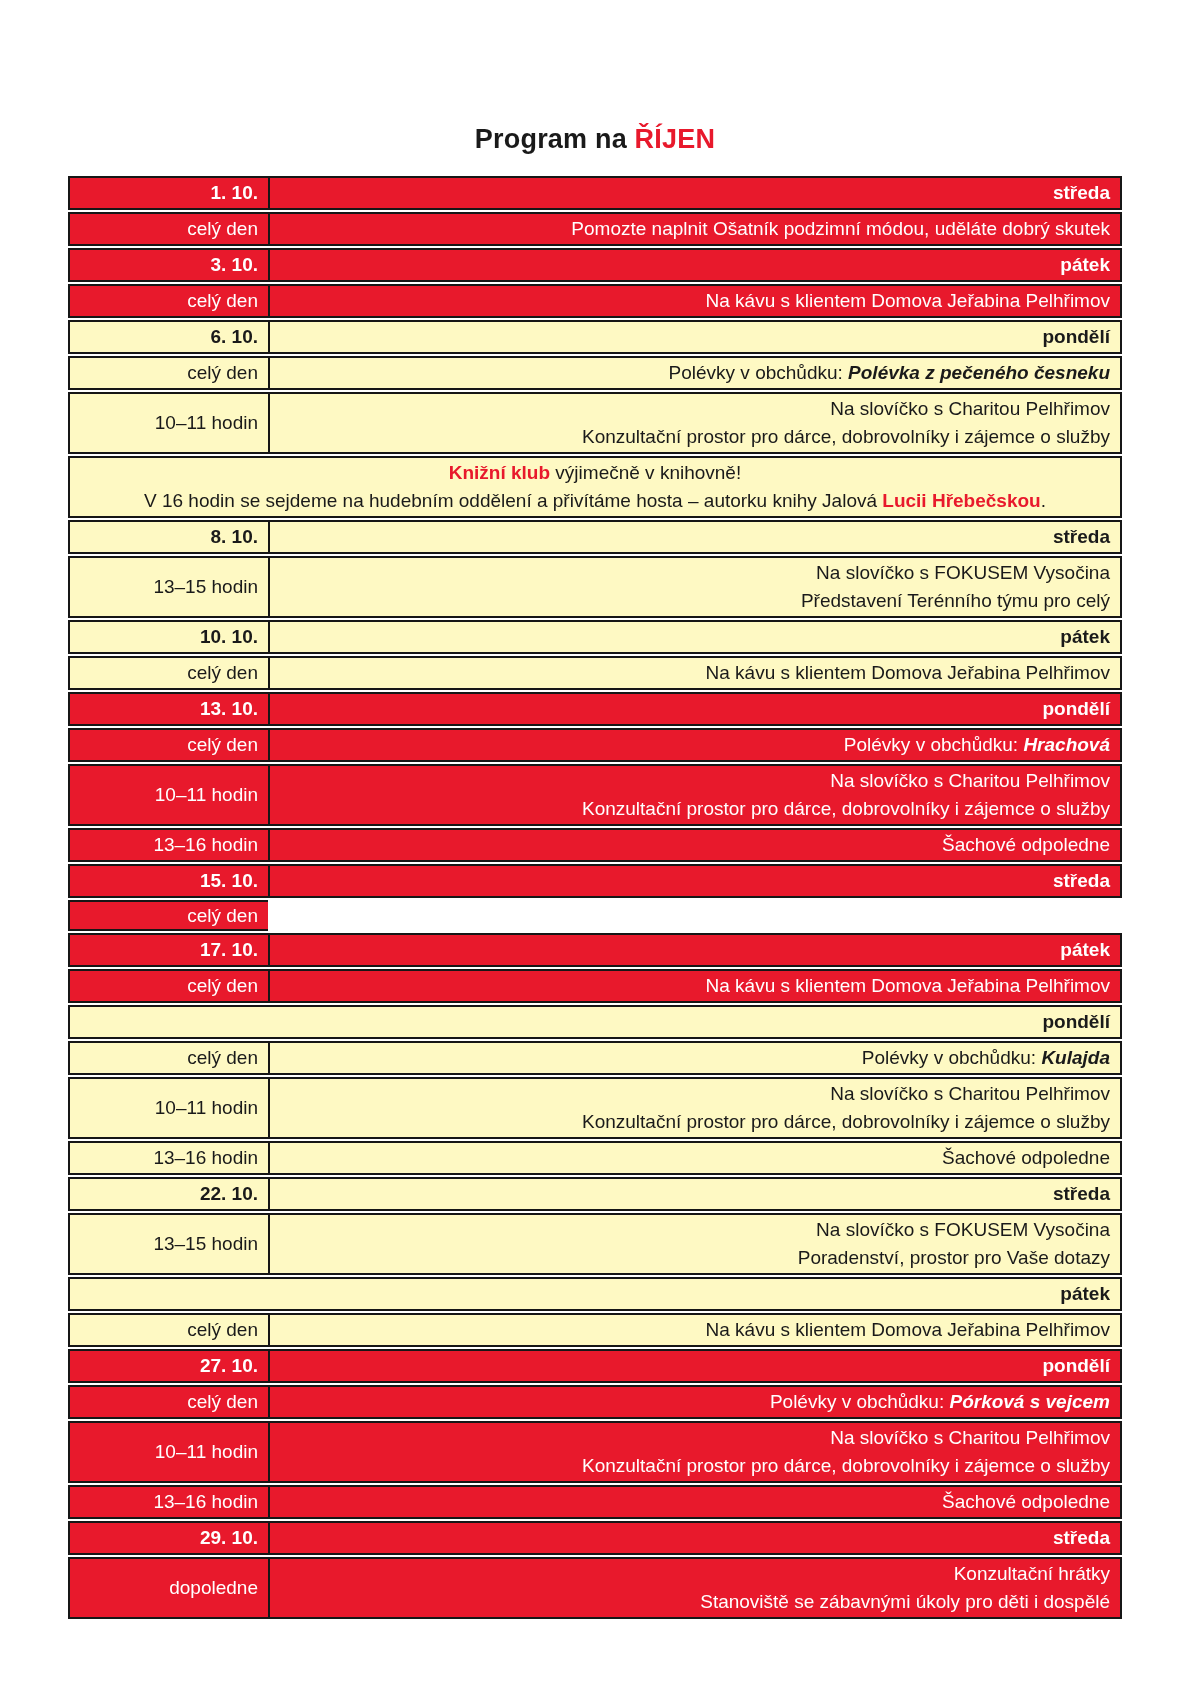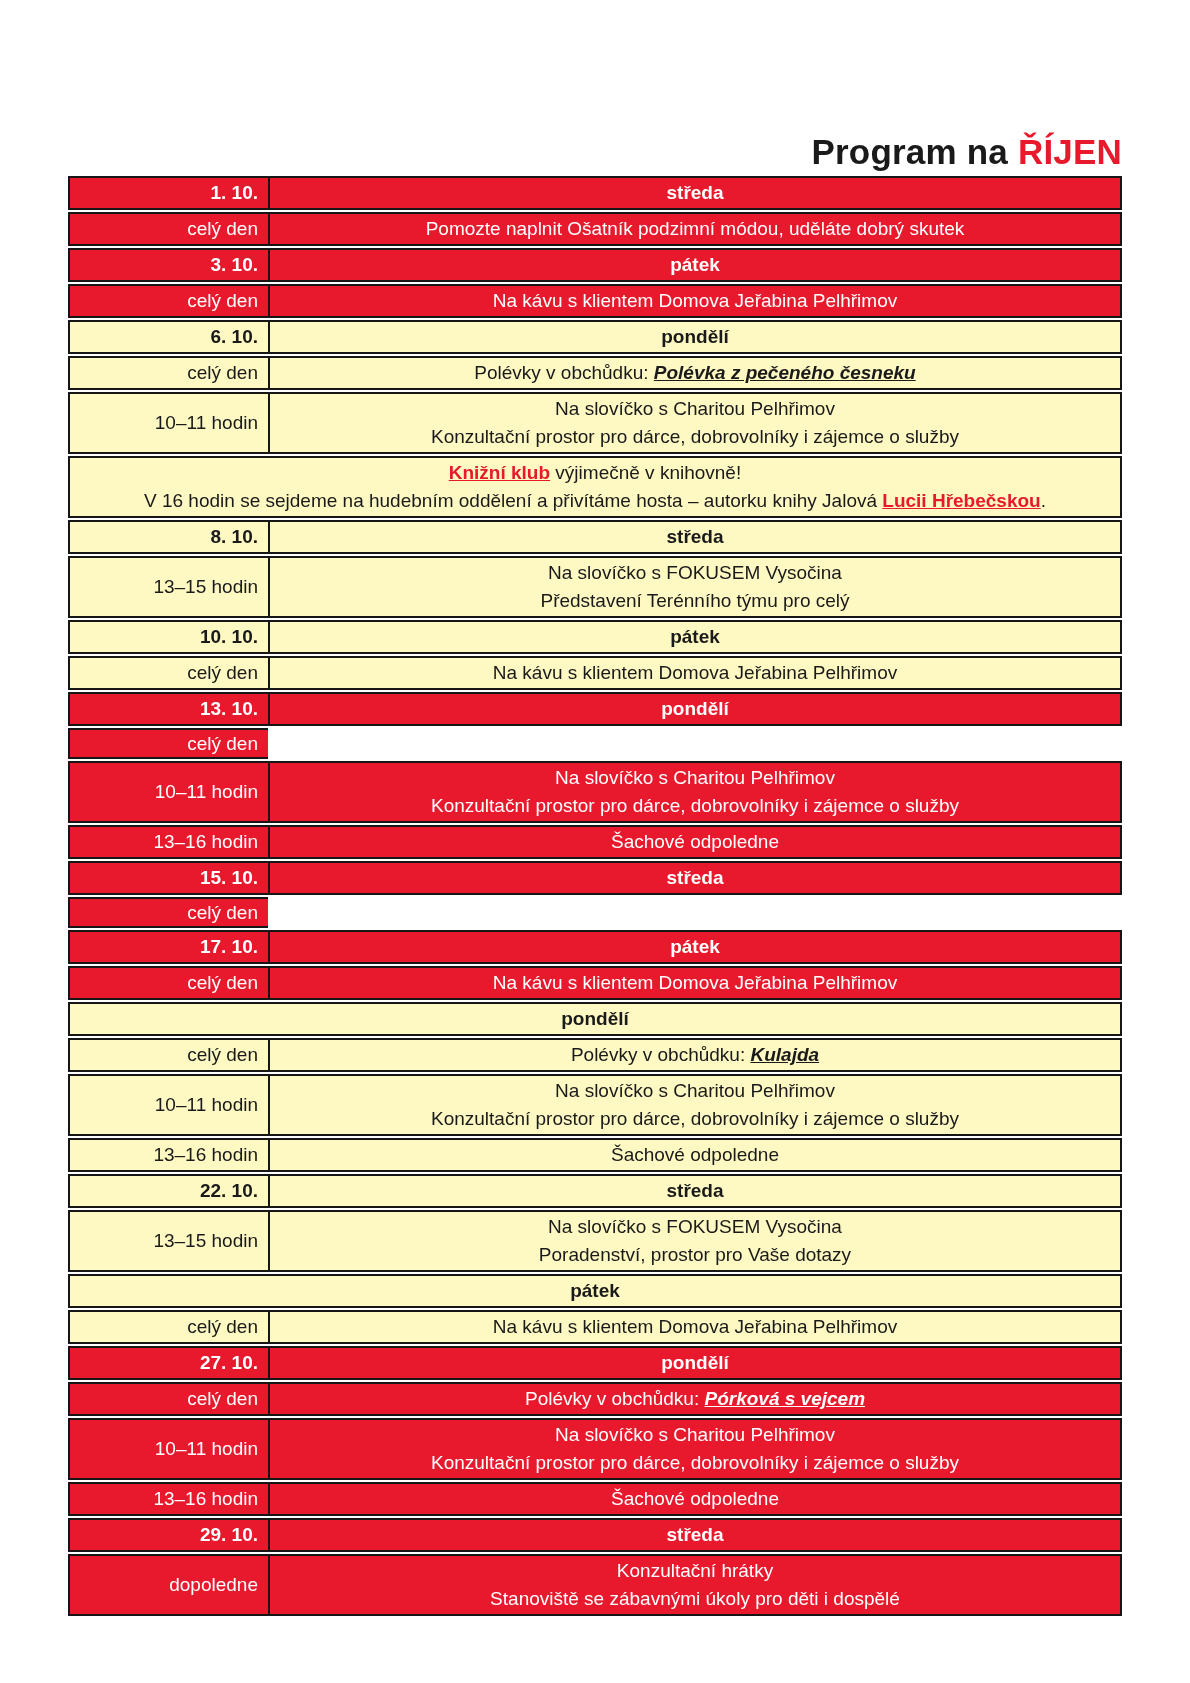--- a/index.html
+++ b/index.html
@@ -12,26 +12,25 @@
     width: 1190px;
     height: 1683px;
     background: #ffffff;
     overflow: hidden;
   }
   .doc-title {
     position: absolute;
     top: 124px;
     left: 68px;
     width: 1054px;
-    text-align: right;
-    font-size: 35px;
+    text-align: center;
+    font-size: 27px;
     font-weight: 700;
     color: #1a1a1a;
     letter-spacing: 0.2px;
-    margin-top: 8px;
   }
   .doc-title .month { color: var(--red); }
   .program-table {
     position: absolute;
     top: 176px;
     left: 68px;
     width: 1054px;
     display: flex;
     flex-direction: column;
     gap: 2px;
@@ -48,35 +47,35 @@
   .time-cell {
     width: 200px;
     border-right: none;
     text-align: right;
     align-items: flex-end;
     padding: 1px 10px 1px 6px;
     white-space: nowrap;
   }
   .desc-cell {
     flex: 1;
-    align-items: center;
+    align-items: flex-end;
     text-align: left;
     padding: 1px 10px;
   }
   .row.kind-merged .desc-cell {
     align-items: center;
     text-align: center;
     padding: 1px 4px;
   }
   .line { line-height: 28px; }
   .row.kind-day .time-cell,
   .row.kind-day .desc-cell { font-weight: 700; }
   .row.bg-red .cell { background: var(--red); color: #ffffff; }
   .row.bg-white .cell { background: #fef9c3; color: #1a1a1a; }
-  .seg-b { font-weight: 700; text-decoration: underline; }
+  .seg-b { font-weight: 700; }
   .seg-i { font-style: italic; }
   .row.bg-white .seg-red { color: var(--red); }
 </style>
 </head>
 <body>
 
 <div class="page">
   <div class="doc-title"><span>Program na</span> <span class="month">ŘÍJEN</span></div>
   <div class="program-table">
       <div class="row kind-day bg-red">
@@ -154,20 +153,23 @@
         </div>
       </div>
       <div class="row kind-day bg-red">
         <div class="cell time-cell">13. 10.</div>
         <div class="cell desc-cell">
           <div class="line"><span class="">pondělí</span></div>
         </div>
       </div>
       <div class="row kind-event bg-red">
         <div class="cell time-cell">celý den</div>
+        <div class="cell desc-cell">
+          <div class="line"><span class="">Polévky v obchůdku: </span><span class="seg-b seg-i ">Hrachová</span></div>
+        </div>
       </div>
       <div class="row kind-event bg-red">
         <div class="cell time-cell">10–11 hodin</div>
         <div class="cell desc-cell">
           <div class="line"><span class="">Na slovíčko s Charitou Pelhřimov</span></div>
           <div class="line"><span class="">Konzultační prostor pro dárce, dobrovolníky i zájemce o služby</span></div>
         </div>
       </div>
       <div class="row kind-event bg-red">
         <div class="cell time-cell">13–16 hodin</div>

